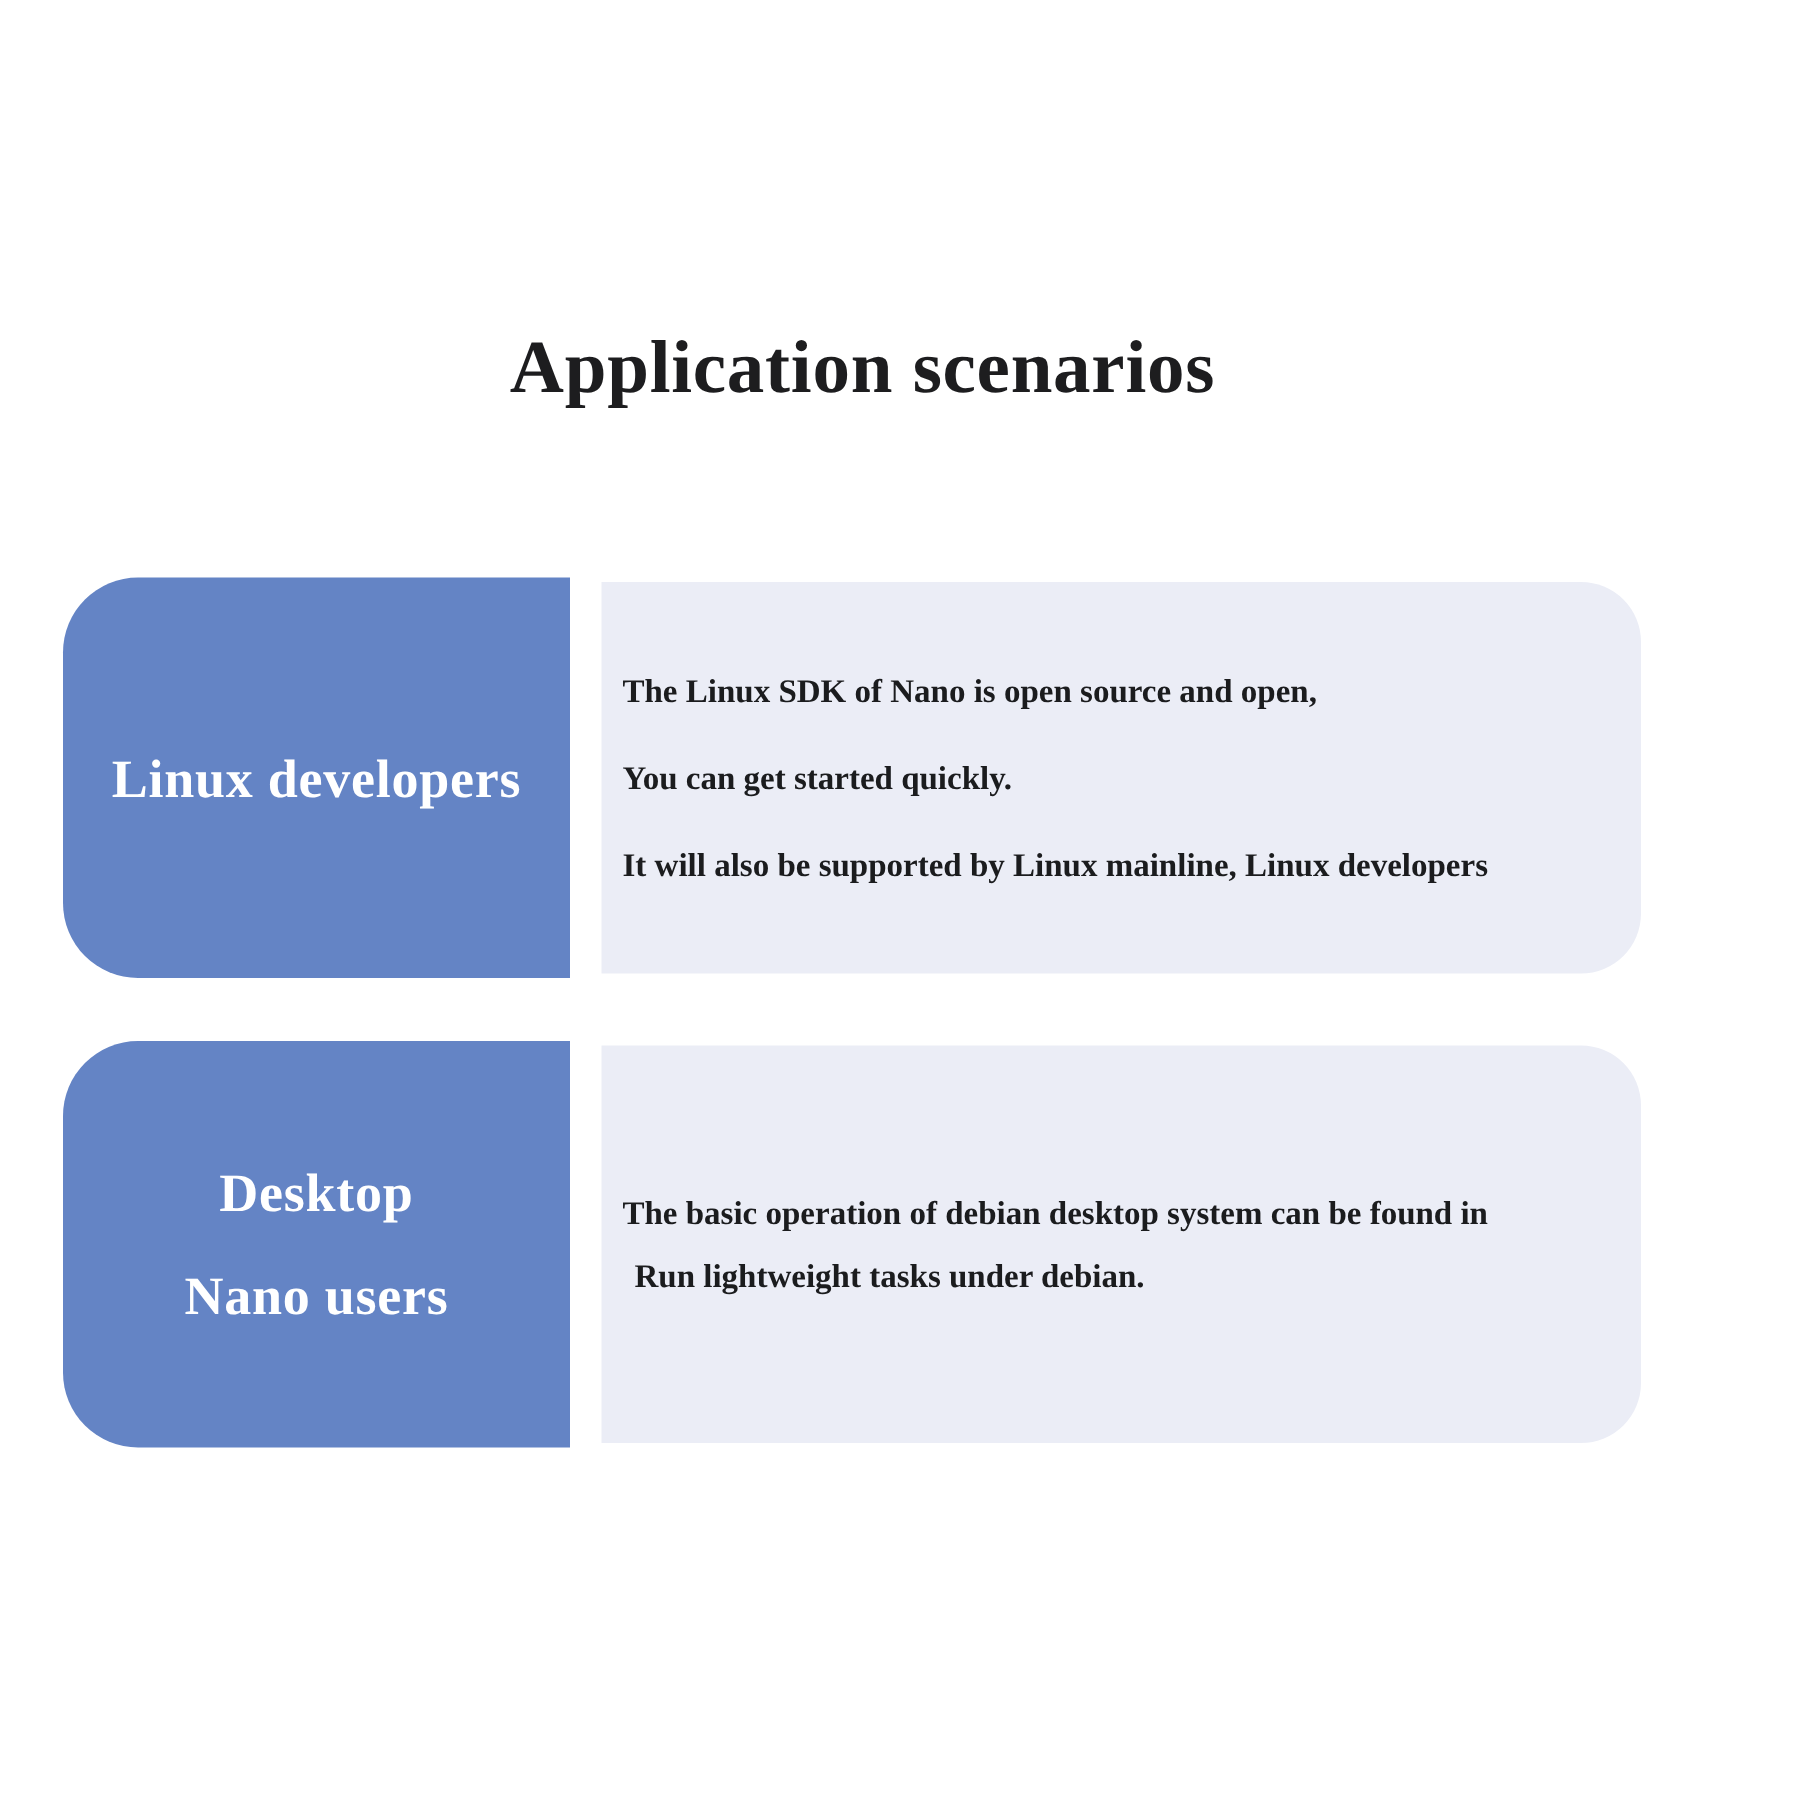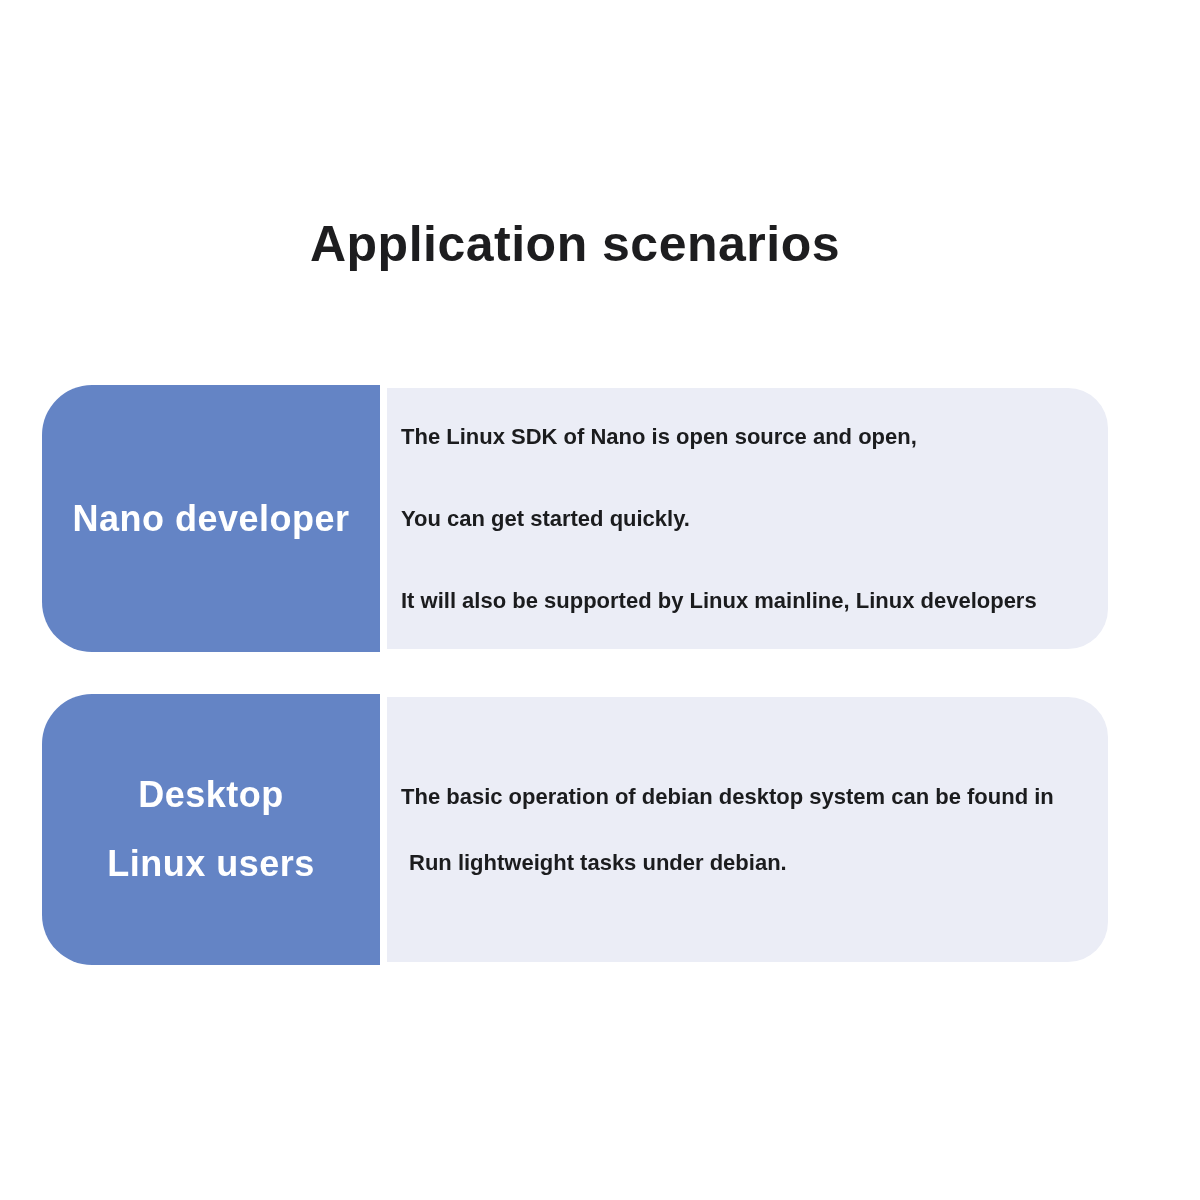--- a/index.html
+++ b/index.html
@@ -4,75 +4,75 @@
 <style>
   :root{
     --accent:#6484c5;
     --panel:#ebedf6;
     --ink:#1b1c1e;
     --label-ink:#ffffff;
   }
   *{margin:0;padding:0;box-sizing:border-box;}
   html,body{width:1200px;height:1200px;background:#ffffff;
     font-family:"Liberation Sans", sans-serif;}
-  .stage{position:relative;width:1176px;height:1200px;overflow:hidden;}
+  .stage{position:relative;width:1176px;height:1200px;overflow:hidden;font-family:Liberation Serif, serif;}
 
   .page-title{
     position:absolute;top:215px;left:40px;width:1070px;
     text-align:center;font-size:50px;font-weight:bold;color:#1d1d1f;
     letter-spacing:.5px;
   }
 
   .card{position:absolute;left:42px;width:1068px;display:flex;column-gap:5px;}
   .card-1{top:385px;height:267px;}
   .card-2{top:694px;height:271px;}
 
   .label-panel{
     flex:0 0 338px;background:var(--accent);
     border-radius:50px 0 0 50px;
     display:flex;flex-direction:column;align-items:center;justify-content:center;
     row-gap:27px;
     color:var(--label-ink);font-size:36px;font-weight:bold;letter-spacing:.5px;
   }
 
   .body-panel{
-    flex:1;background:var(--panel);margin:3px 2px;
+    flex:1;background:var(--panel);margin:3px 16px;
     border-radius:0 40px 40px 0;
     display:flex;flex-direction:column;justify-content:center;
     padding:0 24px 0 14px;
-    color:var(--ink);font-size:22px;font-weight:bold;gap:24px;
+    color:var(--ink);font-size:22px;font-weight:bold;
   }
   .card-1 .body-panel p{line-height:34px;margin:12px 0;white-space:nowrap;}
   .card-2 .body-panel p{line-height:30px;margin:6px 0;}
   .card-2 .body-panel p.p-indented{padding-left:123px;white-space:nowrap;}
   .card-2 .body-panel p.p-wrap{max-width:660px;}
   .card-2 .body-panel p.p-small-indent{padding-left:8px;white-space:nowrap;}
 </style>
 </head>
 <body>
 
 <div class="stage">
 
   <h1 class="page-title">Application scenarios</h1>
 
   <section class="card card-1">
     <div class="label-panel">
-      <div>Nano developer</div>
+      <div>Linux developers</div>
     </div>
     <div class="body-panel">
       <p>The Linux SDK of Nano is open source and open,</p>
       <p>You can get started quickly.</p>
       <p>It will also be supported by Linux mainline, Linux developers</p>
     </div>
   </section>
 
   <section class="card card-2">
     <div class="label-panel">
       <div>Desktop</div>
-      <div>Linux users</div>
+      <div>Nano users</div>
     </div>
     <div class="body-panel">
       <p class="p-wrap">The basic operation of debian desktop system can be found in</p>
       <p class="p-small-indent">Run lightweight tasks under debian.</p>
     </div>
   </section>
 
 </div>
 
 </body></html>

